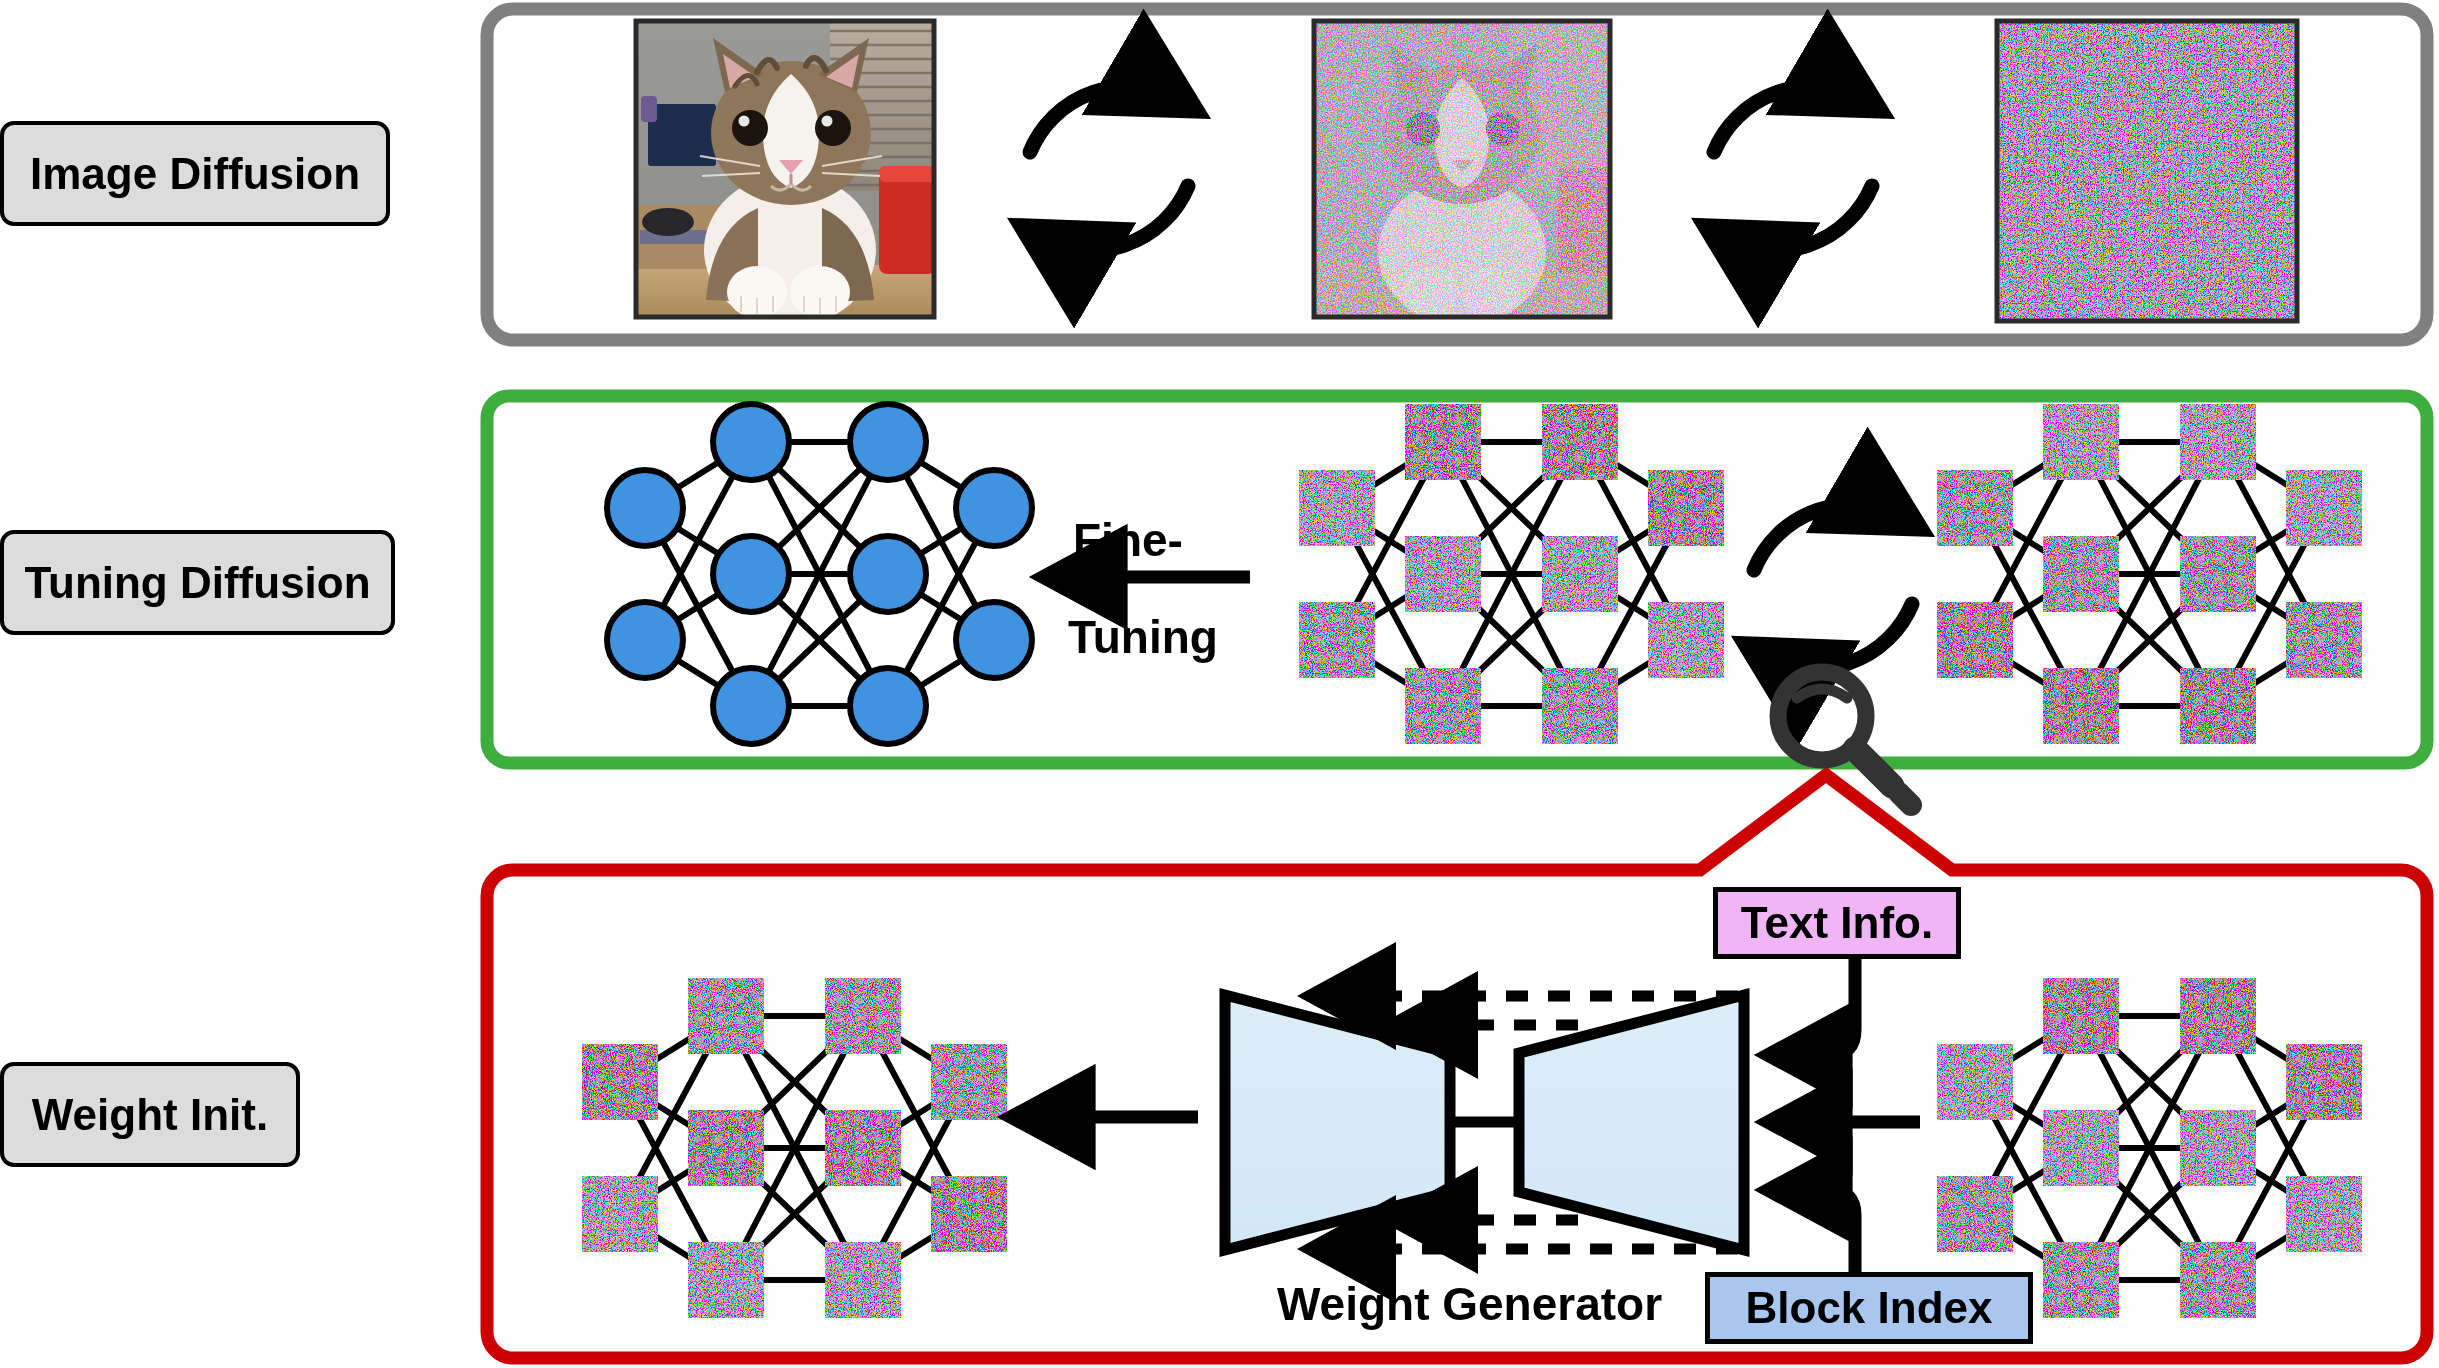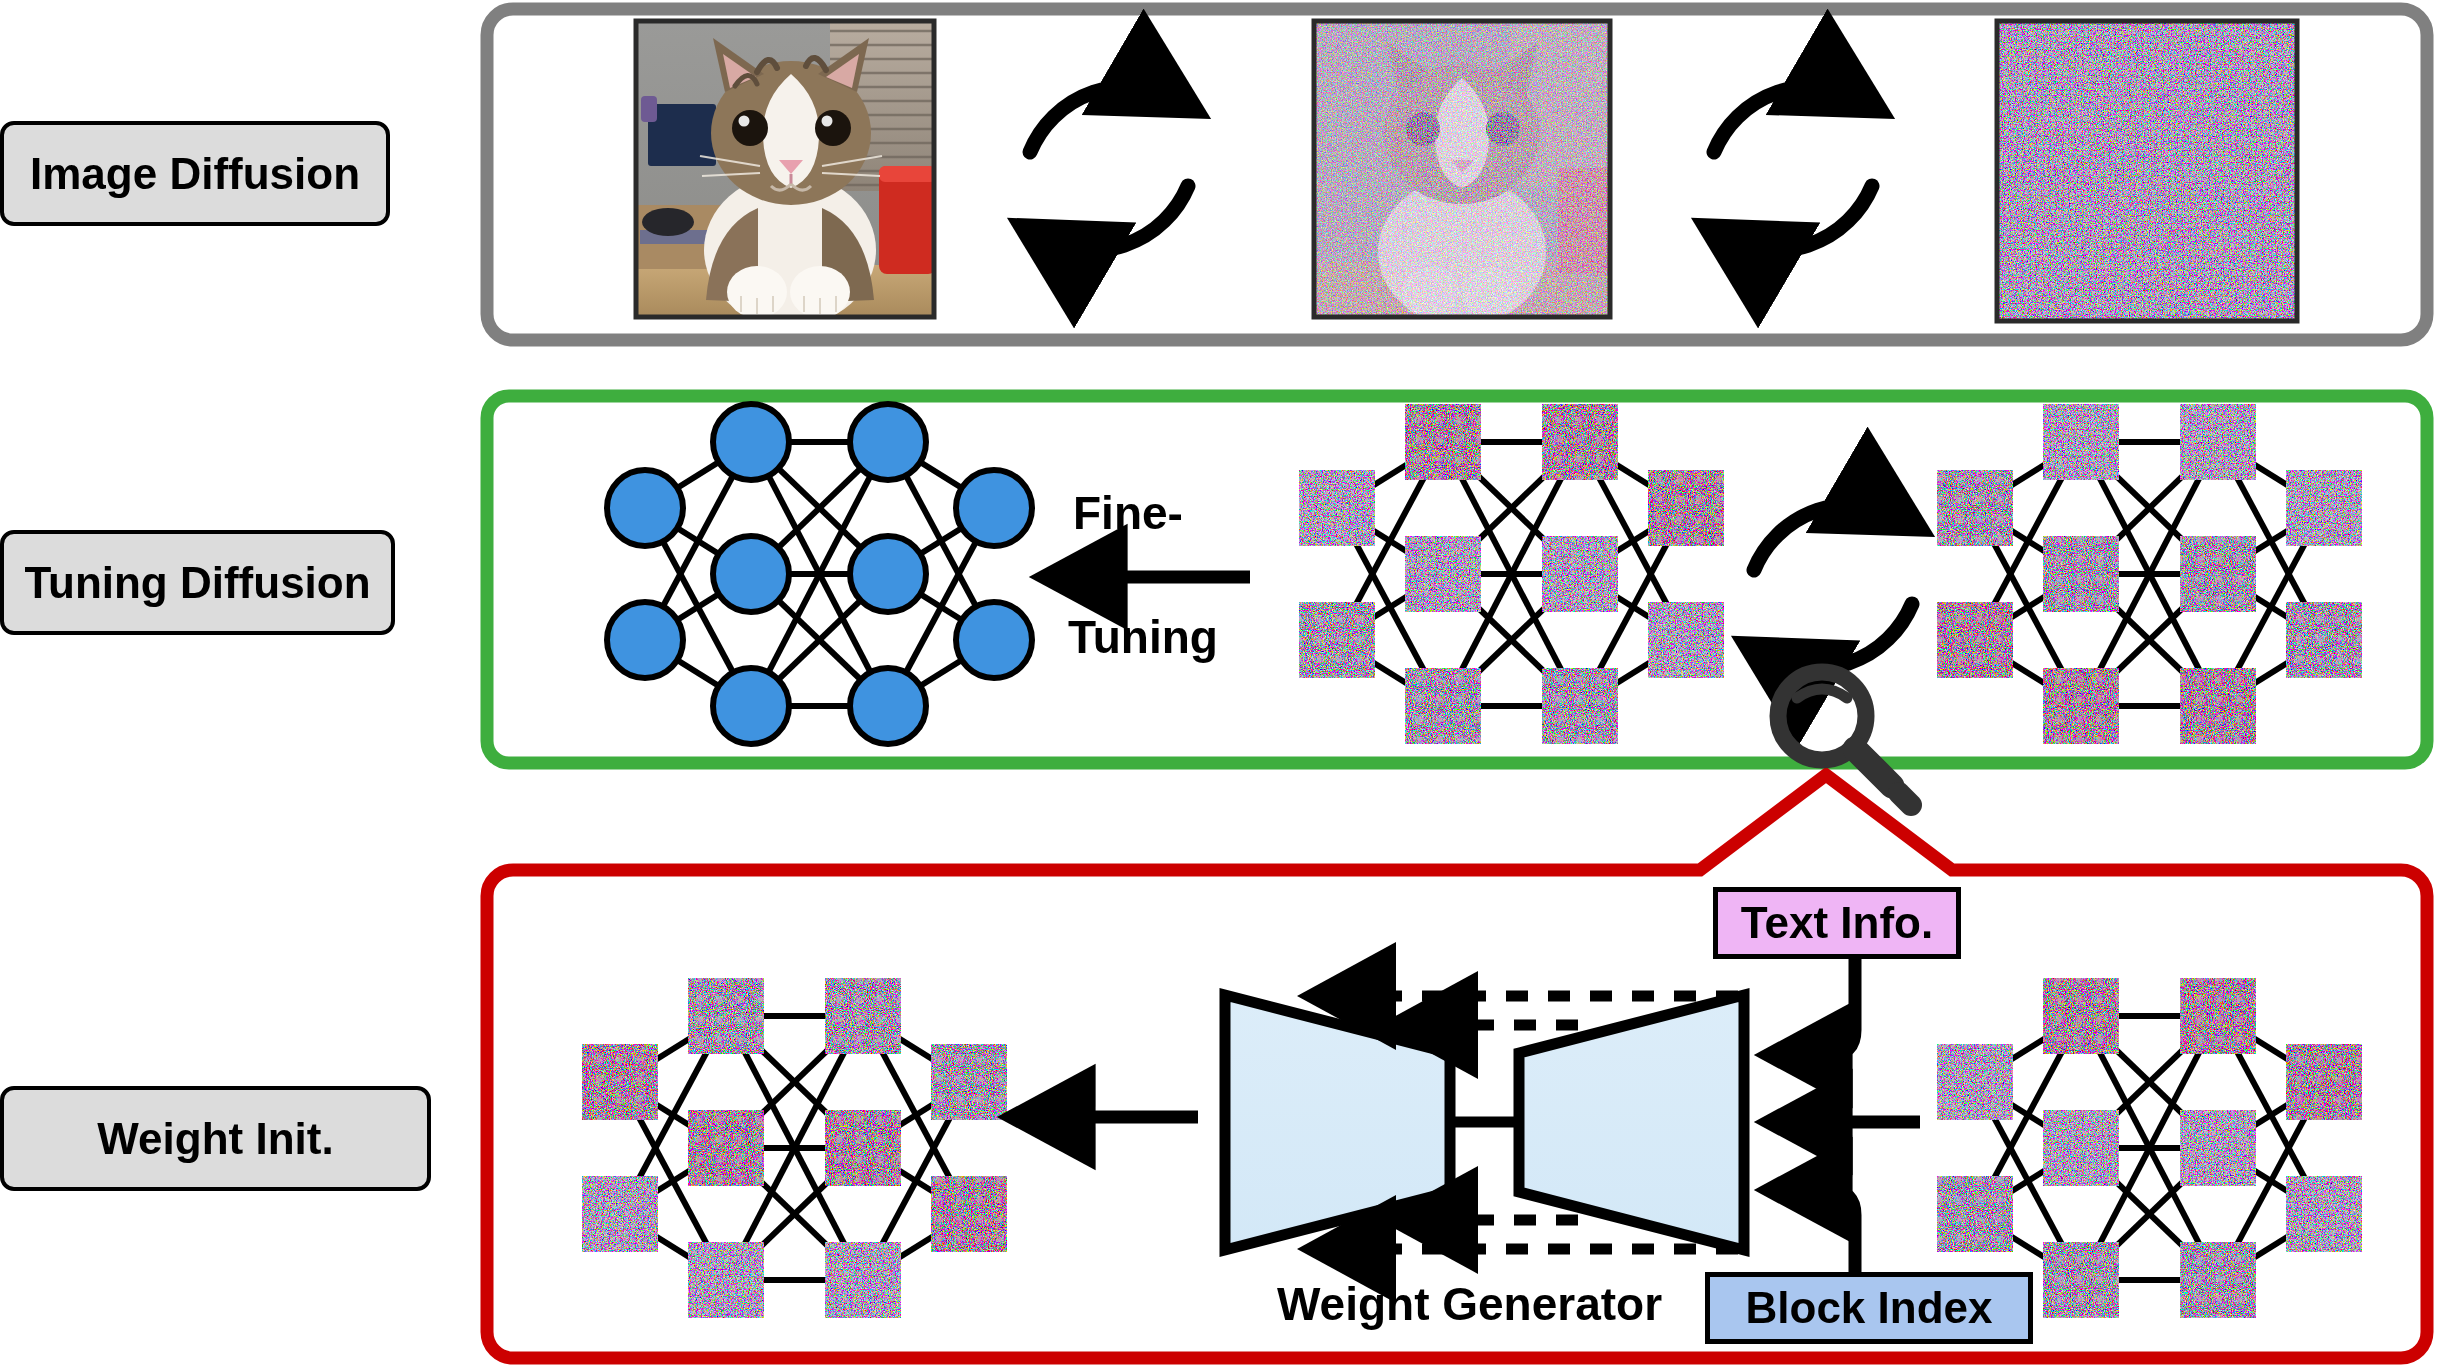--- a/index.html
+++ b/index.html
@@ -18,36 +18,36 @@
     border:4px solid #000000;
     border-radius:14px;
     display:flex;align-items:center;justify-content:center;
     font-weight:700;
     color:#000;
     box-sizing:border-box;
     white-space:nowrap;
   }
   #label-image-diffusion{left:0px;top:121px;width:390px;height:105px;font-size:44px;}
   #label-neural-diffusion{left:0px;top:530px;width:395px;height:105px;font-size:44px;}
-  #label-weight-init{left:0px;top:1062px;width:431px;height:105px;font-size:44px;margin-top:24px;}
+  #label-weight-init{left:0px;top:1062px;width:300px;height:105px;font-size:44px;}
 
   
   .tag-box{
     position:absolute;
     border:5px solid #000;
     display:flex;align-items:center;justify-content:center;
     font-weight:700;font-size:44px;color:#000;
     box-sizing:border-box;white-space:nowrap;
   }
   #tag-text-info{left:1713px;top:879px;width:248px;height:72px;background:#efb5f5;margin-top:8px;}
   #tag-block-index{left:1705px;top:1272px;width:328px;height:72px;background:#a9c6ef;}
 
   
   .free-text{position:absolute;font-weight:700;color:#000;white-space:nowrap;}
-  #txt-fine{left:1073px;top:486px;font-size:46px;}
+  #txt-fine{left:1073px;top:513px;font-size:46px;}
   #txt-tuning{left:1068px;top:610px;font-size:46px;text-align:center;}
   #txt-weight-generator{left:1277px;top:1277px;font-size:46px;}
 </style>
 </head>
 <body>
 
 <div id="stage">
 
   <svg class="layer" viewBox="0 0 2439 1368">
     <defs>

